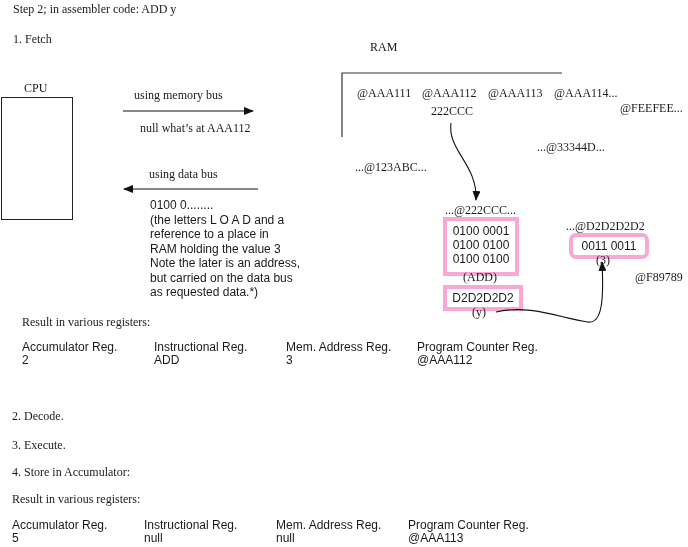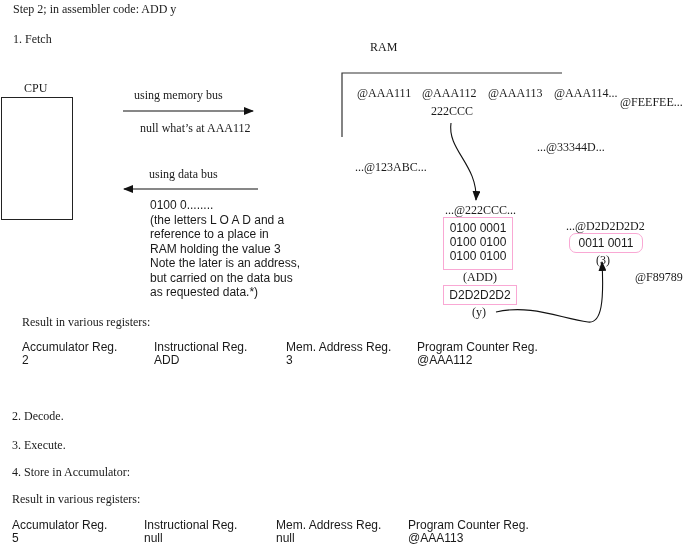--- a/index.html
+++ b/index.html
@@ -4,21 +4,21 @@
 <style>
   html, body { margin: 0; padding: 0; background: #ffffff; }
   body {
     width: 688px; height: 547px; position: relative; overflow: hidden;
     font-family: "Liberation Sans", sans-serif; color: #1a1a1a; font-size: 12px;
   }
   .t { position: absolute; white-space: nowrap; line-height: 14px; font-size: 12px; font-family: Liberation Serif, serif; }
   .block { position: absolute; white-space: pre-line; line-height: 14.5px; font-size: 12px; }
   .box { position: absolute; border: 1px solid #222; background: #fff; }
   svg.overlay { position: absolute; left: 0; top: 0; width: 688px; height: 547px; pointer-events: none; }
-  .mem-box { position: absolute; border: 1px solid #f9a8d4; text-align: center; font-size: 12px; line-height: 14px; }
+  .mem-box { position: absolute; border: 4px solid #f9a8d4; text-align: center; font-size: 12px; line-height: 14px; }
   .reg-label { position: absolute; font-size: 12px; line-height: 13px; white-space: nowrap; }
 </style>
 </head>
 <body>
 
 <div class="t" style="left:13px; top:2px;">Step 2; in assembler code: ADD y</div>
 <div class="t" style="left:13px; top:32px;">1. Fetch</div>
 
 <div class="t" style="left:24px; top:81px;">CPU</div>
 <div class="box" style="left:1px; top:97px; width:70px; height:121px;"></div>
@@ -34,21 +34,21 @@
 Note the later is an address,
 but carried on the data bus
 as requested data.*)</div>
 
 <div class="t" style="left:370px; top:40px;">RAM</div>
 <div class="t" style="left:357px; top:86px;">@AAA111</div>
 <div class="t" style="left:422px; top:86px;">@AAA112</div>
 <div class="t" style="left:488px; top:86px;">@AAA113</div>
 <div class="t" style="left:554px; top:86px;">@AAA114...</div>
 <div class="t" style="left:431px; top:104px;text-align:center;">222CCC</div>
-<div class="t" style="left:620px; top:95px;">@FEEFEE...</div>
+<div class="t" style="left:620px; top:101px;">@FEEFEE...</div>
 <div class="t" style="left:537px; top:140px;">...@33344D...</div>
 <div class="t" style="left:355px; top:144px;margin-top:16px;">...@123ABC...</div>
 <div class="t" style="left:635px; top:270px;">@F89789</div>
 
 <div class="t" style="left:445px; top:203px;">...@222CCC...</div>
 <div class="mem-box" style="left:443px; top:217px; width:68px; height:48px; padding-top:3px;">
   <div>0100 0001</div>
   <div>0100 0100</div>
   <div>0100 0100</div>
 </div>

